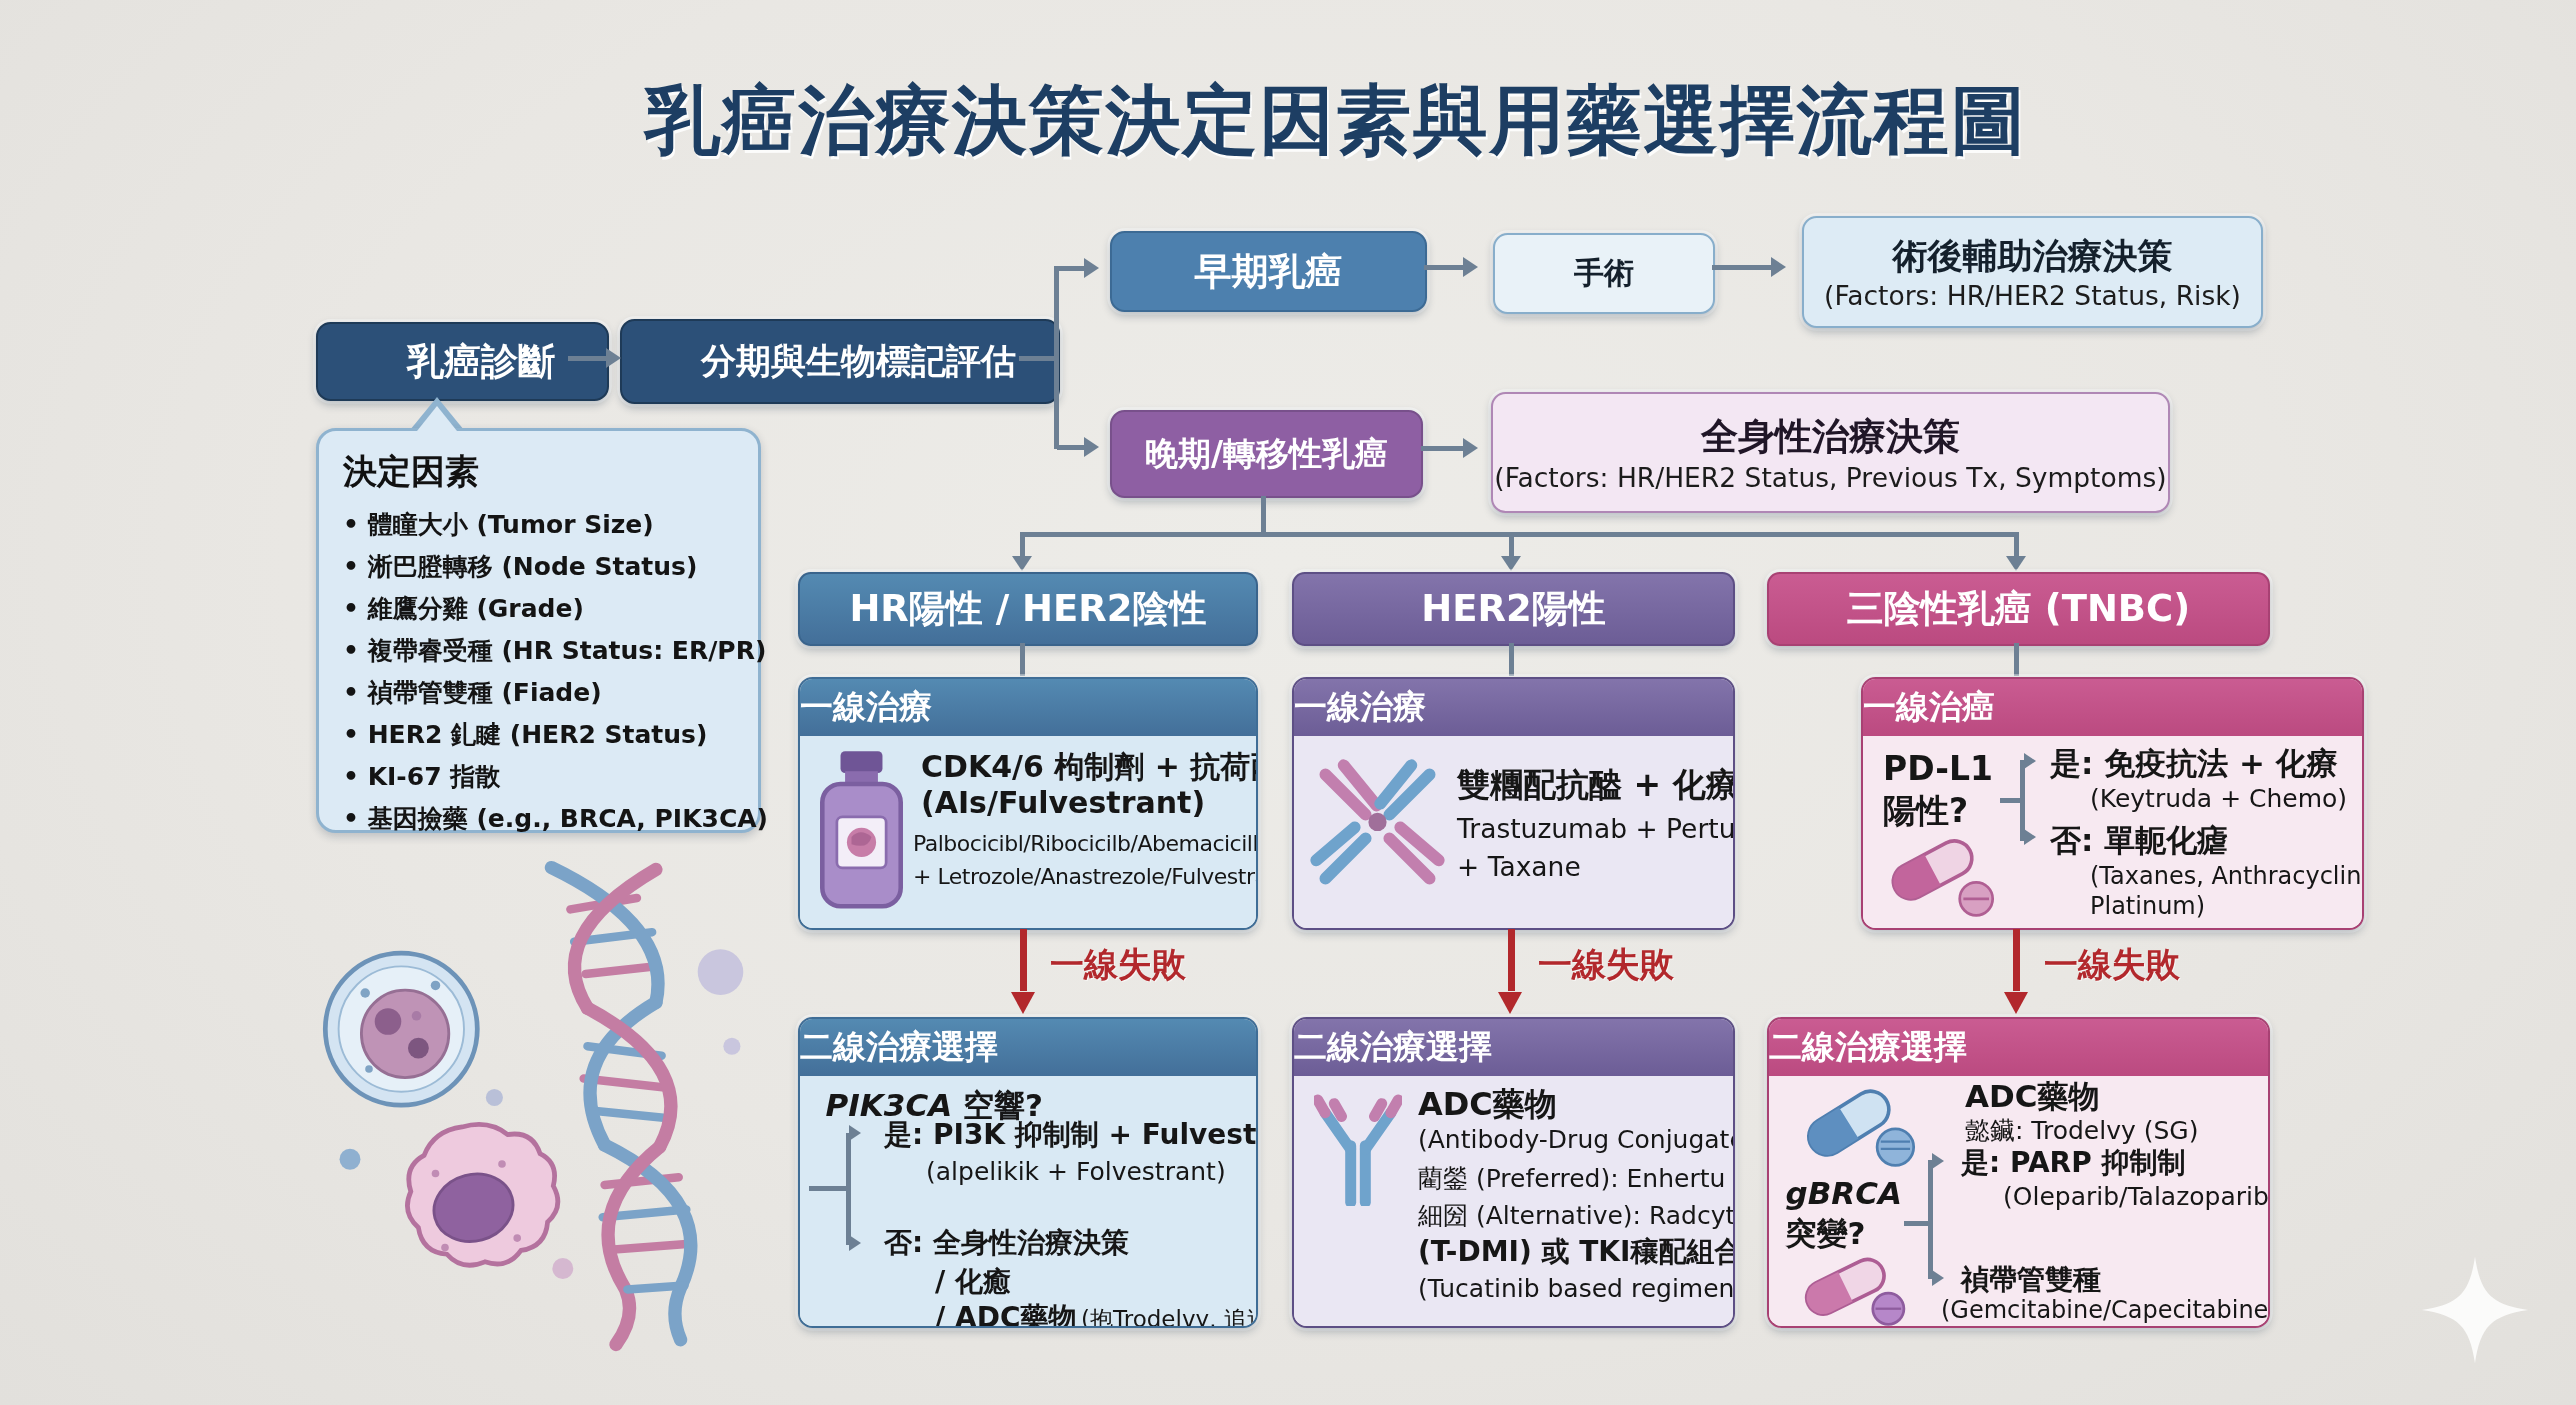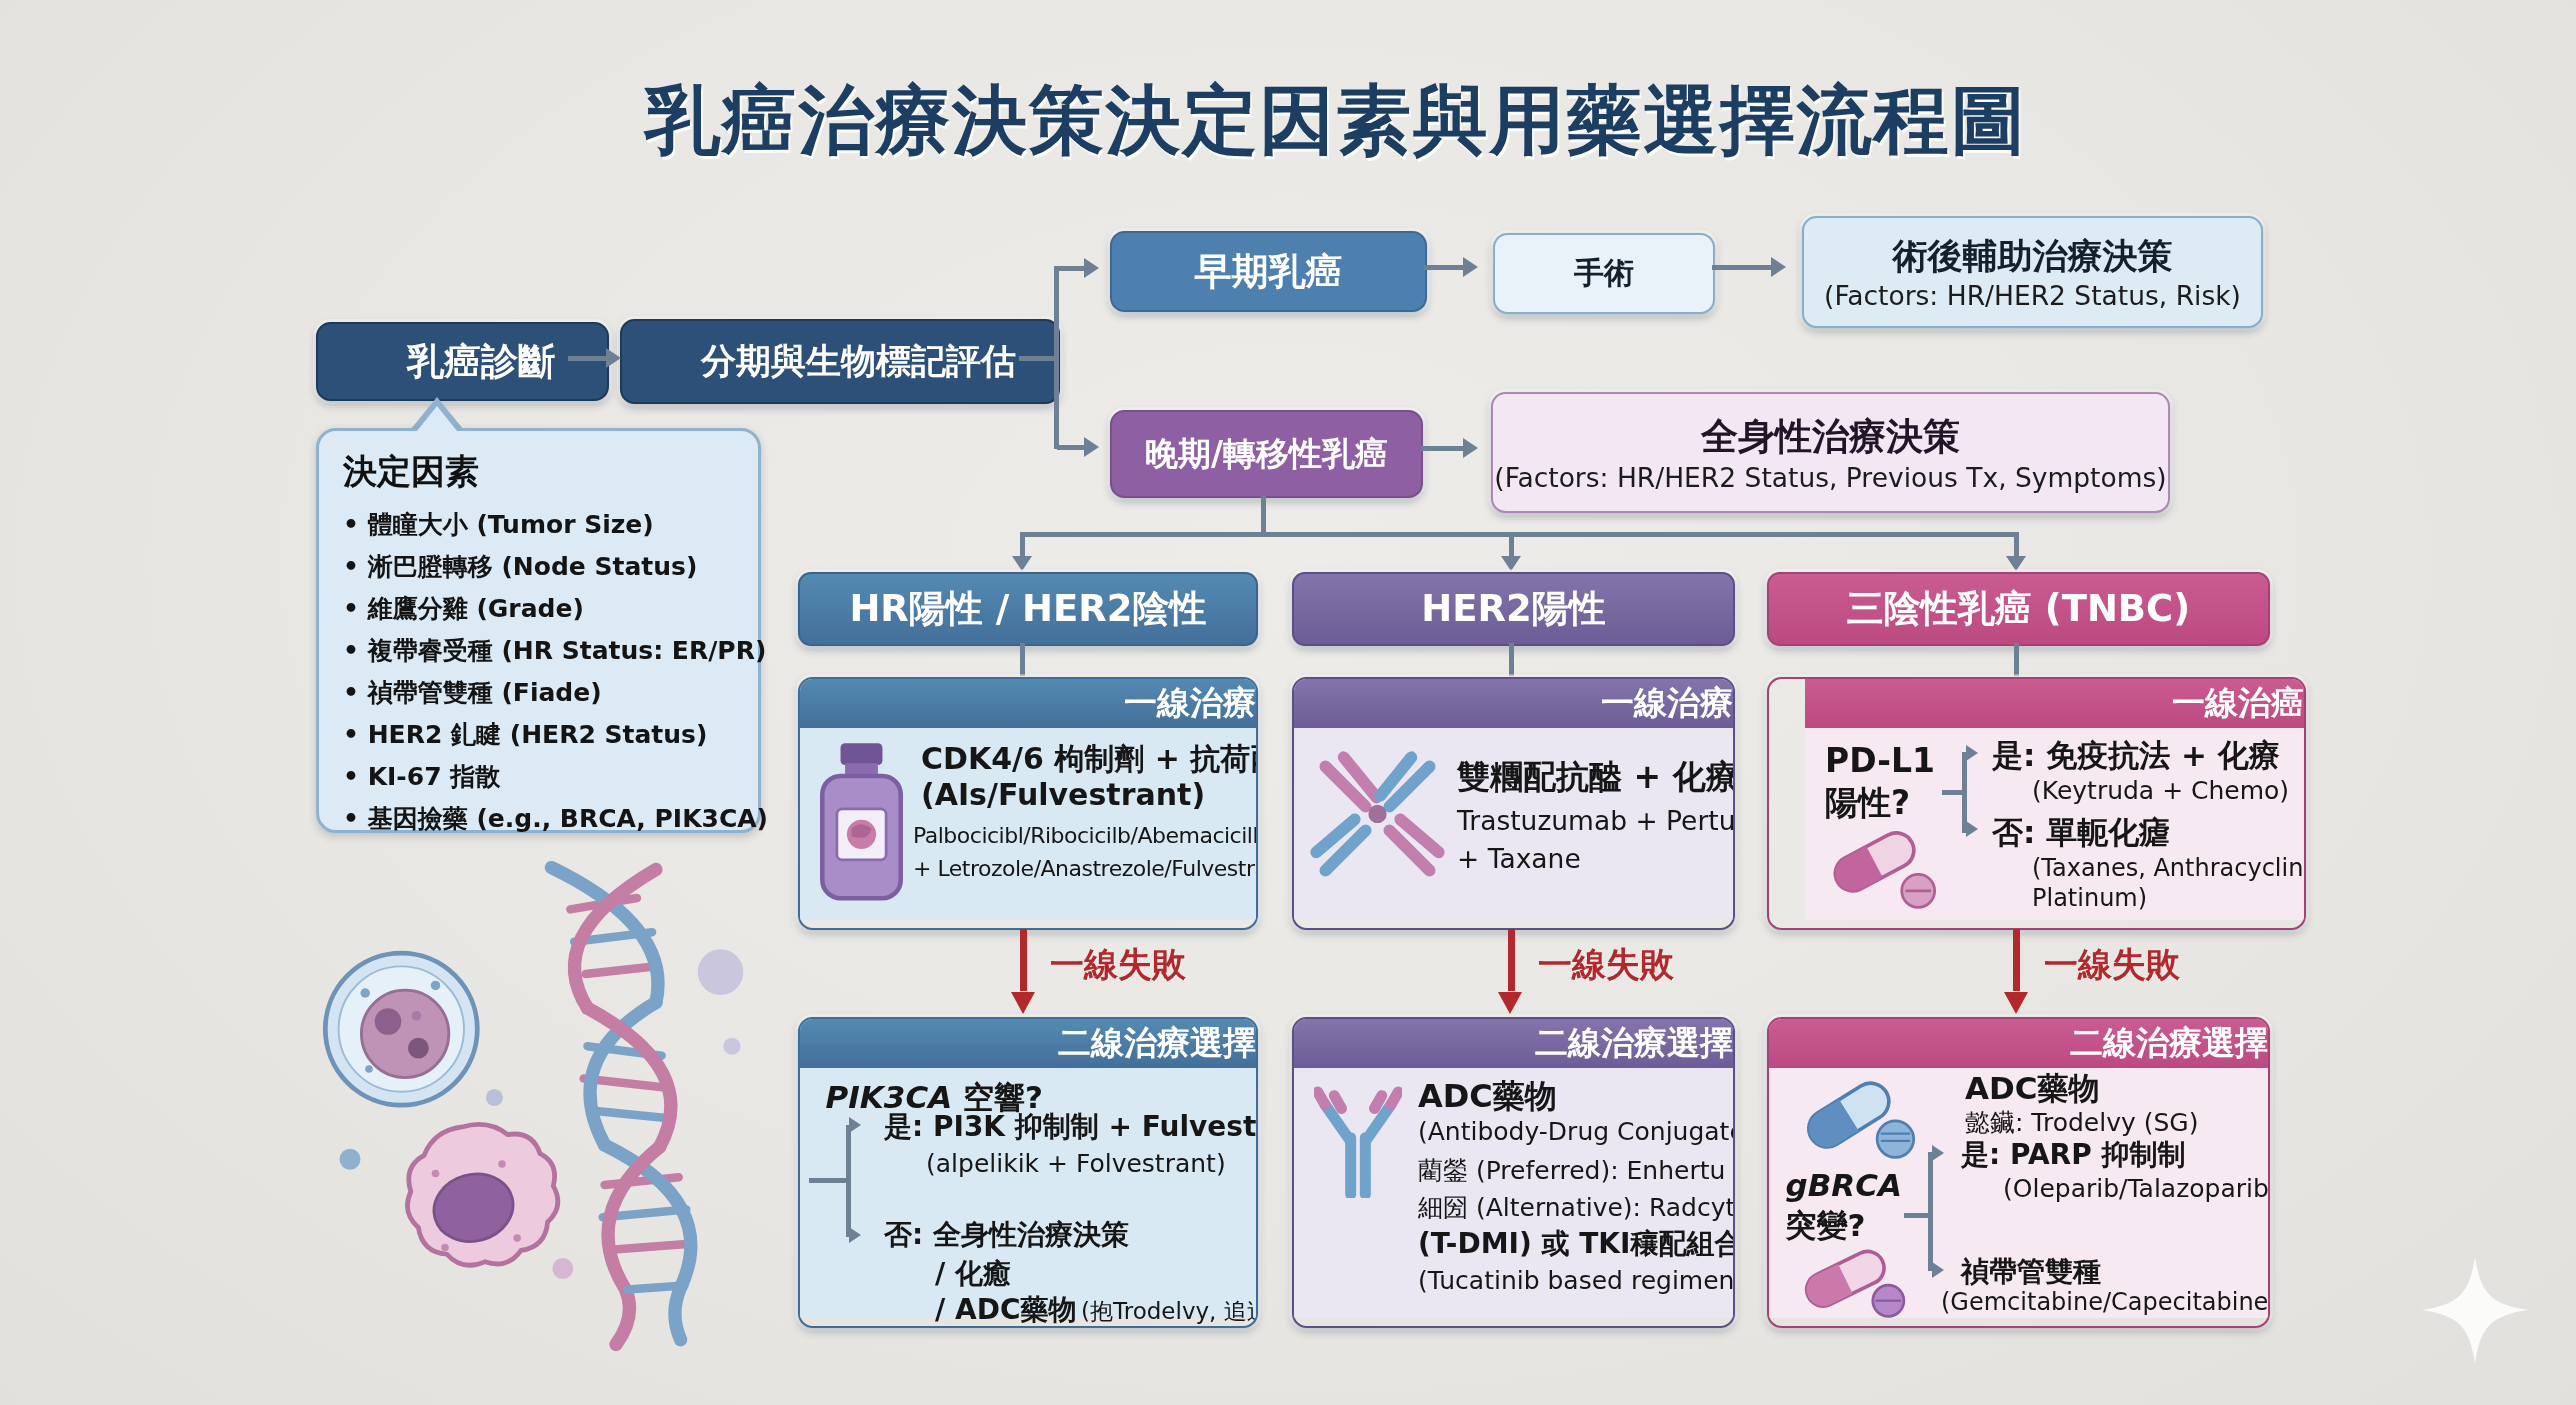--- a/index.html
+++ b/index.html
@@ -30,21 +30,21 @@
   .chead{color:#fff;font-weight:700;border-radius:12.8px;}
   .ch-blue{background:linear-gradient(#548ab2,#436f99);border:2.7px solid #3a648c;}
   .ch-vio{background:linear-gradient(#8374ab,#6c5d96);border:2.7px solid #5d4f85;}
   .ch-pink{background:linear-gradient(#ca5c92,#bb4a80);border:2.7px solid #a84173;}
   
   .panel{position:absolute;border:2.7px solid;border-radius:14.6px;overflow:hidden;
          box-shadow:0 3.7px 8.2px rgba(25,45,70,.26),0 0 0 2.7px rgba(255,255,255,.5);}
   .p-blue{border-color:#3f6d96;}
   .p-vio{border-color:#5d4f85;}
   .p-pink{border-color:#a84173;}
-  .panel-head{height:49px;display:flex;align-items:center;justify-content:flex-end;
+  .panel-head{height:57px;display:flex;align-items:center;justify-content:flex-start;
               color:#fff;font-size:33px;font-weight:700;}
   .ph-blue{background:linear-gradient(#548ab2,#436f99);}
   .ph-vio{background:linear-gradient(#8374ab,#6c5d96);}
   .ph-pink{background:linear-gradient(#ca5c92,#bb4a80);}
   .panel-body{position:relative;height:calc(100% - 57px);}
   .pb-blue{background:#d9e9f4;}
   .pb-vio{background:#eae7f3;}
   .pb-pink{background:#f7e9f1;}
   
   .b42{font-size:30px;font-weight:700;} .b40{font-size:37px;font-weight:700;}
@@ -212,21 +212,21 @@
           <line x1="142" y1="112" x2="100" y2="76" stroke="#c27fae" stroke-width="13"></line>
           <circle cx="75" cy="70" r="10" fill="#a06f9a"></circle>
         </g>
       </svg>
       <div class="abs nw b36" style="left:163px;top:27.4px;">雙糰配抗醠 + 化療</div>
       <div class="abs nw r29" style="left:163px;top:77px;">Trastuzumab + Pertuzumab</div>
       <div class="abs nw r29" style="left:163px;top:115px;">+ Taxane</div>
     </div>
   </div>
 
-  <div class="panel p-pink" style="left:1767px;top:677px;width:499px;height:249px;padding-left:36px;">
+  <div class="panel p-pink" style="left:1861px;top:677px;width:499px;height:249px;">
     <div class="panel-head ph-pink">
       <span>一線治癌</span>
     </div>
     <div class="panel-body pb-pink">
       <div class="abs b36" style="left:20px;top:12.8px;">PD-L1</div>
       <div class="abs b36" style="left:20px;top:53px;">陽性?</div>
       <svg class="abs" style="left:18.3px;top:95px;" width="119" height="88" viewBox="0 0 130 96">
         <g transform="rotate(-28 55 42)">
           <rect x="10" y="24" width="92" height="38" rx="19" fill="#efd4e4" stroke="#b05f93" stroke-width="4"></rect>
           <path d="M10 43 a19 19 0 0 1 19 -19 h27 v38 h-27 a19 19 0 0 1 -19 -19 z" fill="#c2659c"></path>

